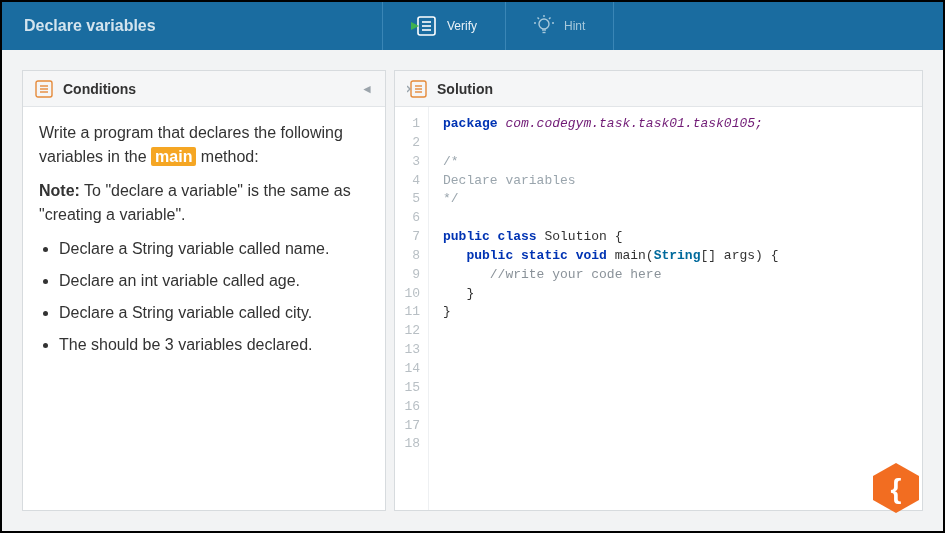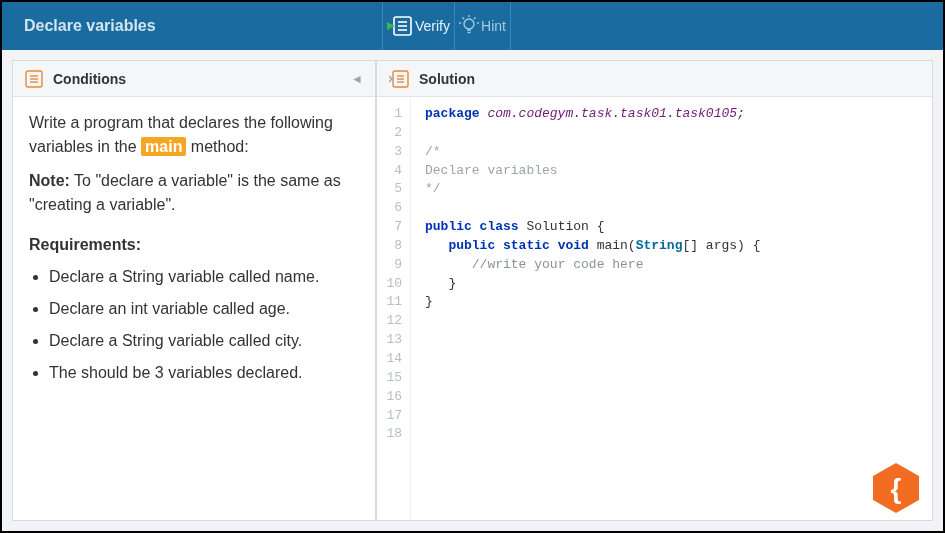--- a/index.html
+++ b/index.html
@@ -24,35 +24,36 @@
     align-items: center;
     padding-left: 22px;
     font-size: 16px;
     font-weight: bold;
     color: #d3e4ee;
   }
   .header-btn {
     border-left: 1px solid #3a86b6;
     display: flex;
     align-items: center;
-    padding: 0 4px;
-    gap: 2px;
+    padding: 0 28px;
+    gap: 10px;
     cursor: pointer;
-    font-size: 14px;
+    font-size: 12px;
     color: #e8f2f8;
   }
   .header-btn.hint { color: #a7c9dc; text-align: center; }
   .header-btn svg { flex-shrink: 0; }
   .header-btn:last-of-type { border-right: 1px solid #3a86b6; }
 
   .main {
     display: flex;
     height: calc(100% - 48px);
     background: #f2f3f4;
-    padding: 10px;
+    padding: 20px;
+    gap: 8px;
   }
   .panel {
     background: #fff;
     border: 1px solid #d7dbde;
     display: flex;
     flex-direction: column;
   }
   .left-panel { flex: 0 0 364px; }
   .right-panel { flex: 1; }
   .panel-header {
@@ -168,21 +169,20 @@
       <span>Conditions</span>
       <span class="collapse-arrow">◄</span>
     </div>
     <div class="panel-body">
       <p>
         <span>Write a program that declares the following variables in the </span><span class="tag-main">main</span><span> method:</span>
       </p>
       <p>
         <b>Note:</b><span> To "declare a variable" is the same as "creating a variable".</span>
       </p>
-      <span class="req-heading">Requirements:</span>
       <ul class="req">
         <li>Declare a String variable called name.</li>
         <li>Declare an int variable called age.</li>
         <li>Declare a String variable called city.</li>
         <li>The should be 3 variables declared.</li>
       </ul>
     </div>
   </div>
 
   <div class="panel right-panel">

